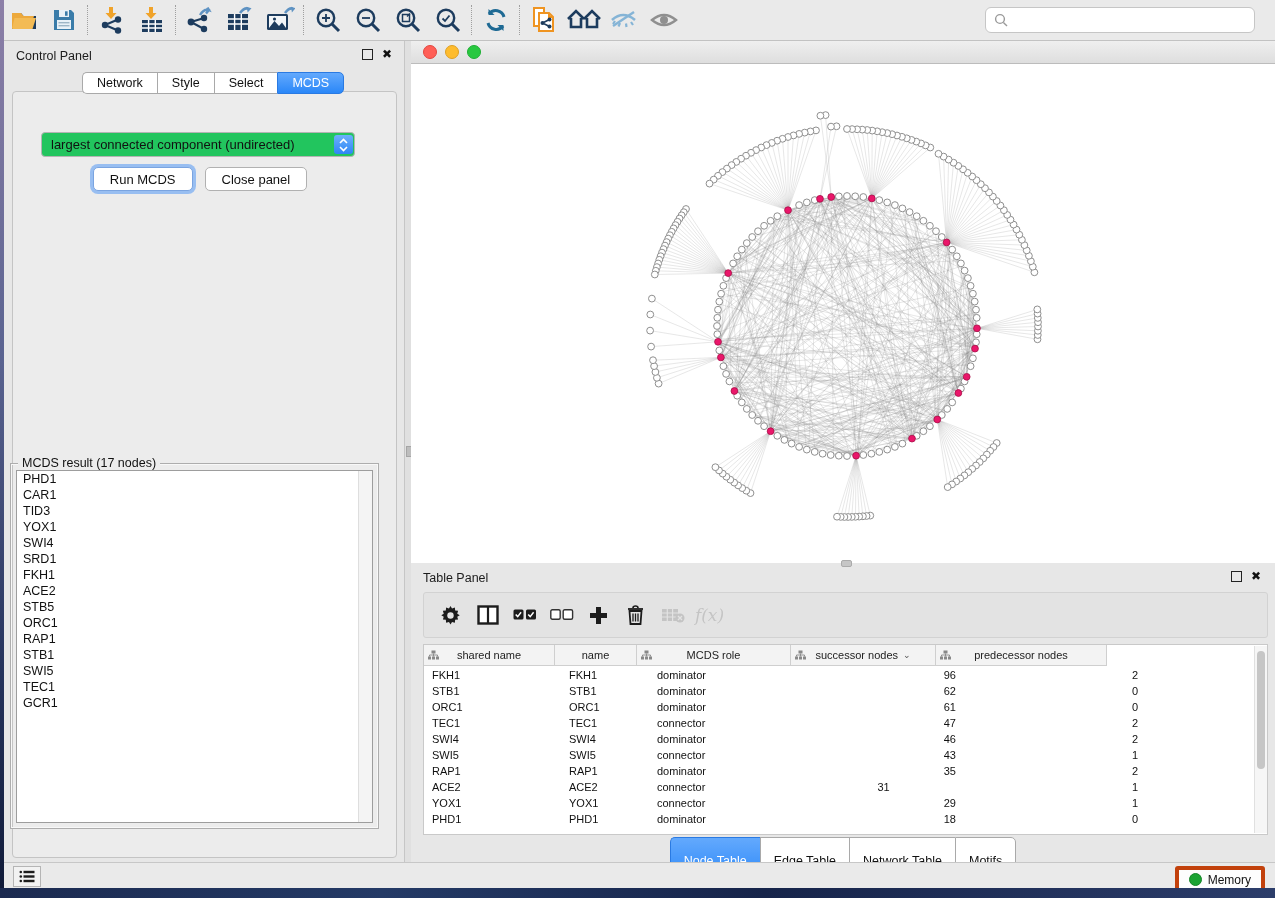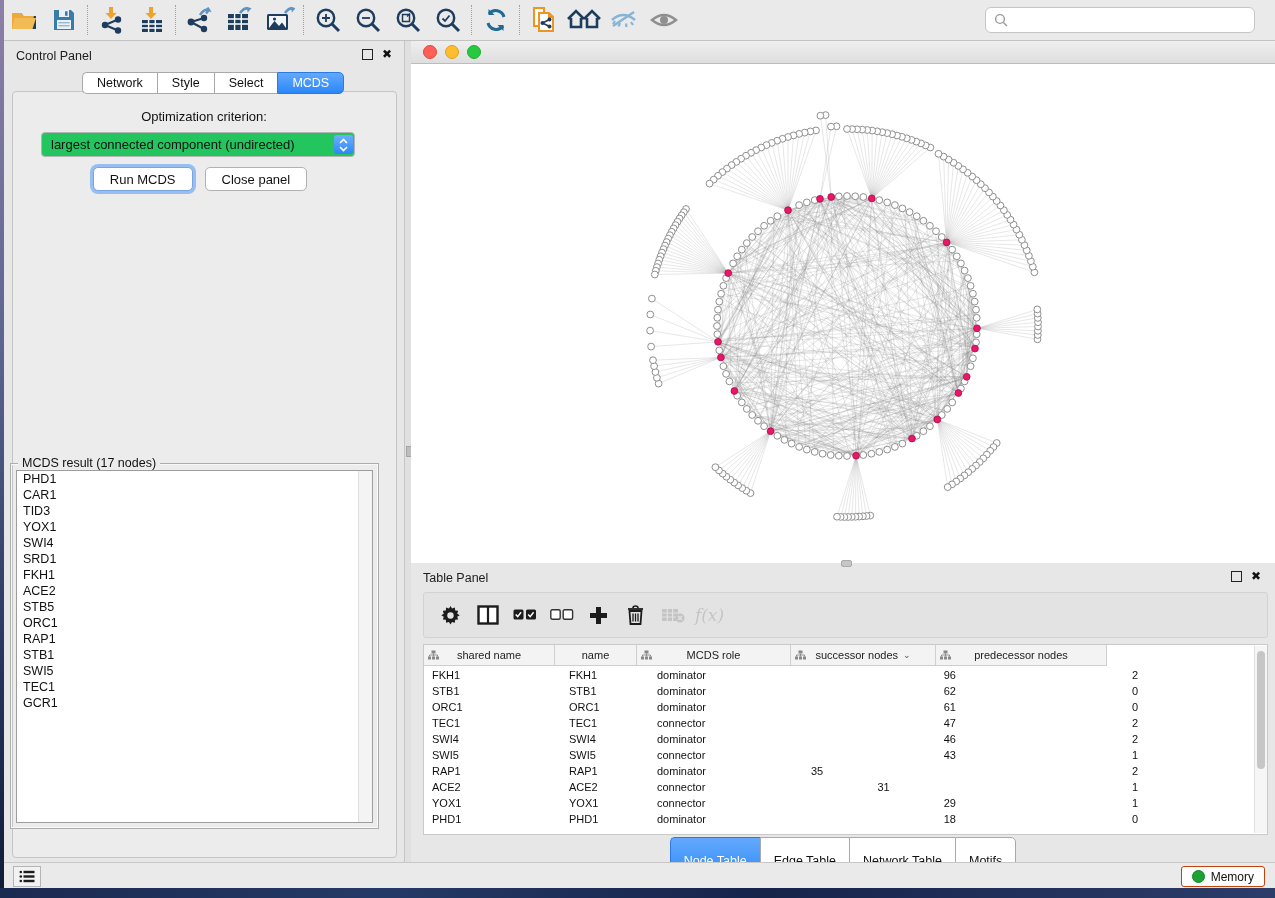--- a/index.html
+++ b/index.html
@@ -78,21 +78,21 @@
   .vthumb{position:absolute;left:2px;top:5px;width:8px;height:118px;background:#c6c6c6;border-radius:4px;}
   .btabs{position:absolute;left:0;top:274px;width:100%;display:flex;justify-content:center;}
   .btab{height:21px;padding:12px 13px;display:flex;align-items:center;background:#fff;border:1px solid #a9a9a9;border-right:none;font-size:12.5px;color:#111;}
   .btab:first-child{border-radius:5px 0 0 5px;}
   .btab:last-child{border-right:1px solid #a9a9a9;border-radius:0 5px 5px 0;}
   .btab.sel{background:linear-gradient(#63a9fd,#2a87f8);color:#fff;border-color:#2a7ae2;}
 
   
   .statusbar{position:absolute;left:0;top:862px;width:1271px;height:26px;background:#eaeaea;border-top:1px solid #c7c7c7;}
   .list-btn{position:absolute;left:9px;top:3px;width:26px;height:19px;background:#f2f2f2;border:1px solid #b5b5b5;display:flex;align-items:center;justify-content:center;}
-  .mem-btn{position:absolute;right:10px;top:3px;height:19px;padding:0 10px;background:#fdfdfd;border:1px solid #c2410c;border-radius:3px;display:flex;align-items:center;gap:6px;font-size:12px;color:#111;}
+  .mem-btn{position:absolute;right:10px;top:3px;height:19px;padding:0 10px;background:#fdfdfd;border:4px solid #c2410c;border-radius:3px;display:flex;align-items:center;gap:6px;font-size:12px;color:#111;}
   .mem-dot{width:11px;height:11px;border-radius:50%;background:#1ba333;border:1px solid #148527;}
   .wp-bottom{position:absolute;left:0;top:888px;width:1275px;height:10px;background:linear-gradient(90deg,#1b2a50,#243a66 30%,#16244a 60%,#2c3d6a);}
 </style>
 </head>
 <body>
 
 <div id="app">
   <div class="wp-left"></div>
   <div class="win">
 
@@ -245,21 +245,20 @@
         <span class="float-box"></span>
         <span class="close-x">✖</span>
       </div>
       <div class="subpanel"></div>
       <div class="tabbar" id="cp-tabs">
           <div class="tab">Network</div>
           <div class="tab">Style</div>
           <div class="tab">Select</div>
           <div class="tab sel">MCDS</div>
         </div>
-      <div class="opt-label">Optimization criterion:</div>
       <div class="dropdown">
         <span class="dd-text">largest connected component (undirected)</span>
         <span class="dd-cap">
           <svg width="9" height="14" viewBox="0 0 9 14">
               <path d="M1 5 L4.5 1.5 L8 5" fill="none" stroke="#fff" stroke-width="1.6"></path>
               <path d="M1 9 L4.5 12.5 L8 9" fill="none" stroke="#fff" stroke-width="1.6"></path>
             </svg>
         </span>
       </div>
       <div class="btnrow">
@@ -1285,21 +1284,21 @@
               <div class="td" style="width: 131px; padding-left: 8px;">SWI5</div>
               <div class="td" style="width: 82px; padding-left: 6px;">SWI5</div>
               <div class="td" style="width: 154px; padding-left: 6px;">connector</div>
               <div class="td" style="width: 145px; text-align: right; padding-right: 11px;">43</div>
               <div class="td" style="width: 171px; text-align: right; padding-right: 12px;">1</div>
             </div>
             <div class="trow">
               <div class="td" style="width: 131px; padding-left: 8px;">RAP1</div>
               <div class="td" style="width: 82px; padding-left: 6px;">RAP1</div>
               <div class="td" style="width: 154px; padding-left: 6px;">dominator</div>
-              <div class="td" style="width: 145px; text-align: left; padding-right: 11px;">35</div>
+              <div class="td" style="width: 145px; text-align: right; padding-right: 11px;">35</div>
               <div class="td" style="width: 171px; text-align: right; padding-right: 12px;">2</div>
             </div>
             <div class="trow">
               <div class="td" style="width: 131px; padding-left: 8px;">ACE2</div>
               <div class="td" style="width: 82px; padding-left: 6px;">ACE2</div>
               <div class="td" style="width: 154px; padding-left: 6px;">connector</div>
               <div class="td" style="width: 145px; text-align: center; padding-right: 11px;">31</div>
               <div class="td" style="width: 171px; text-align: right; padding-right: 12px;">1</div>
             </div>
             <div class="trow">

